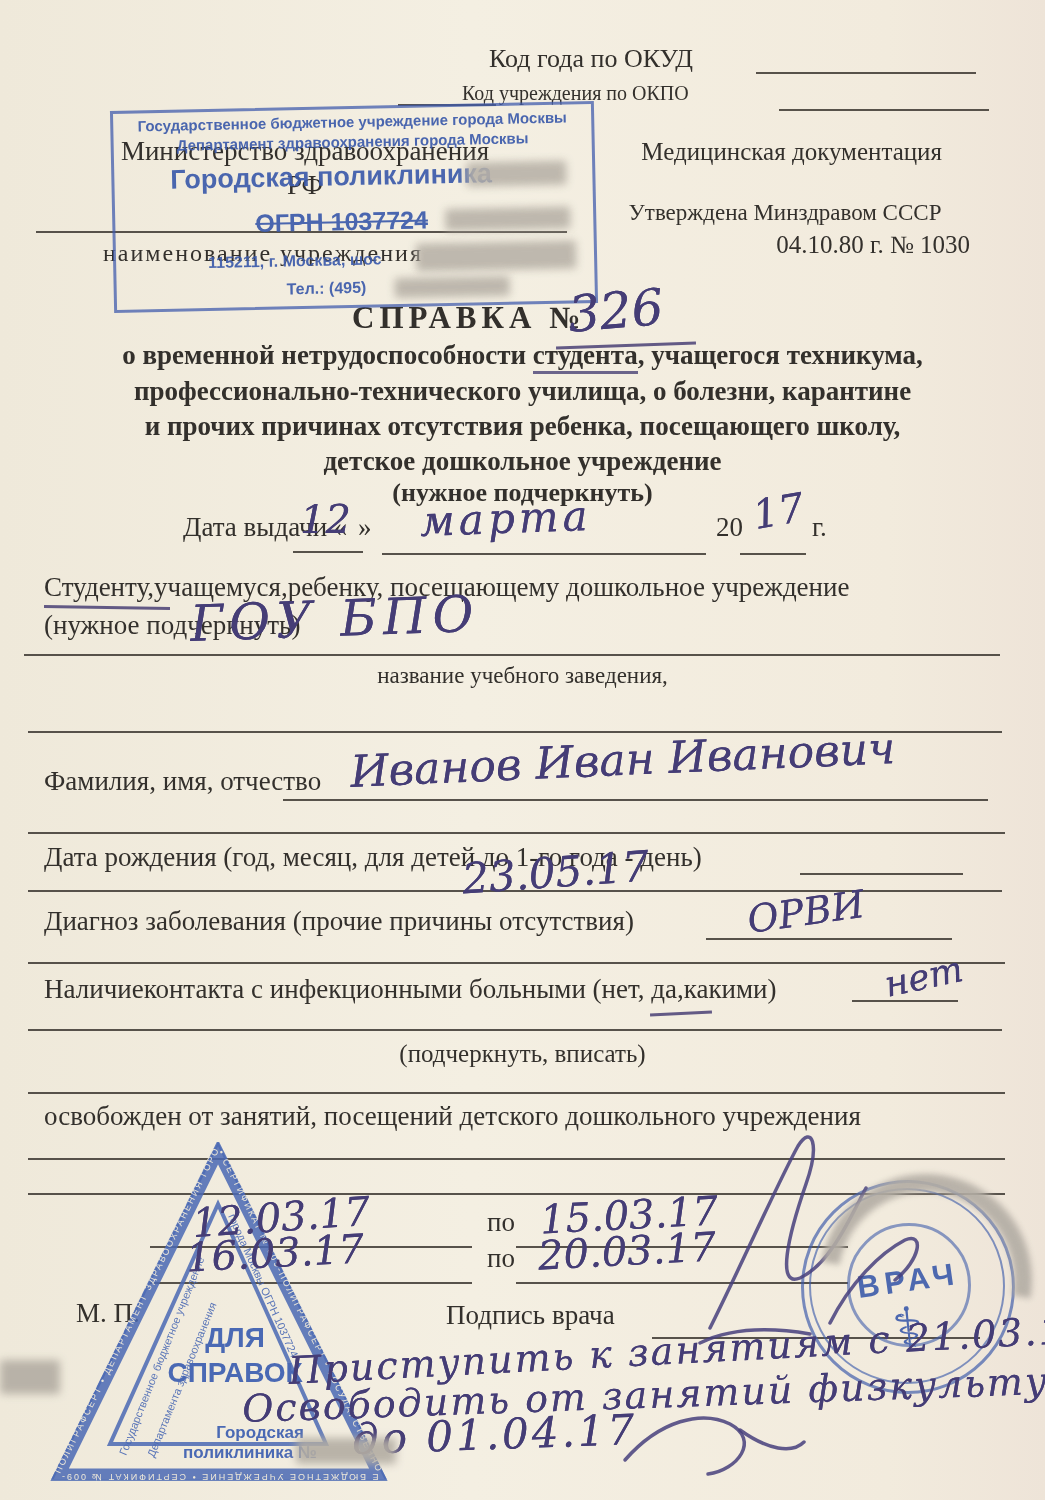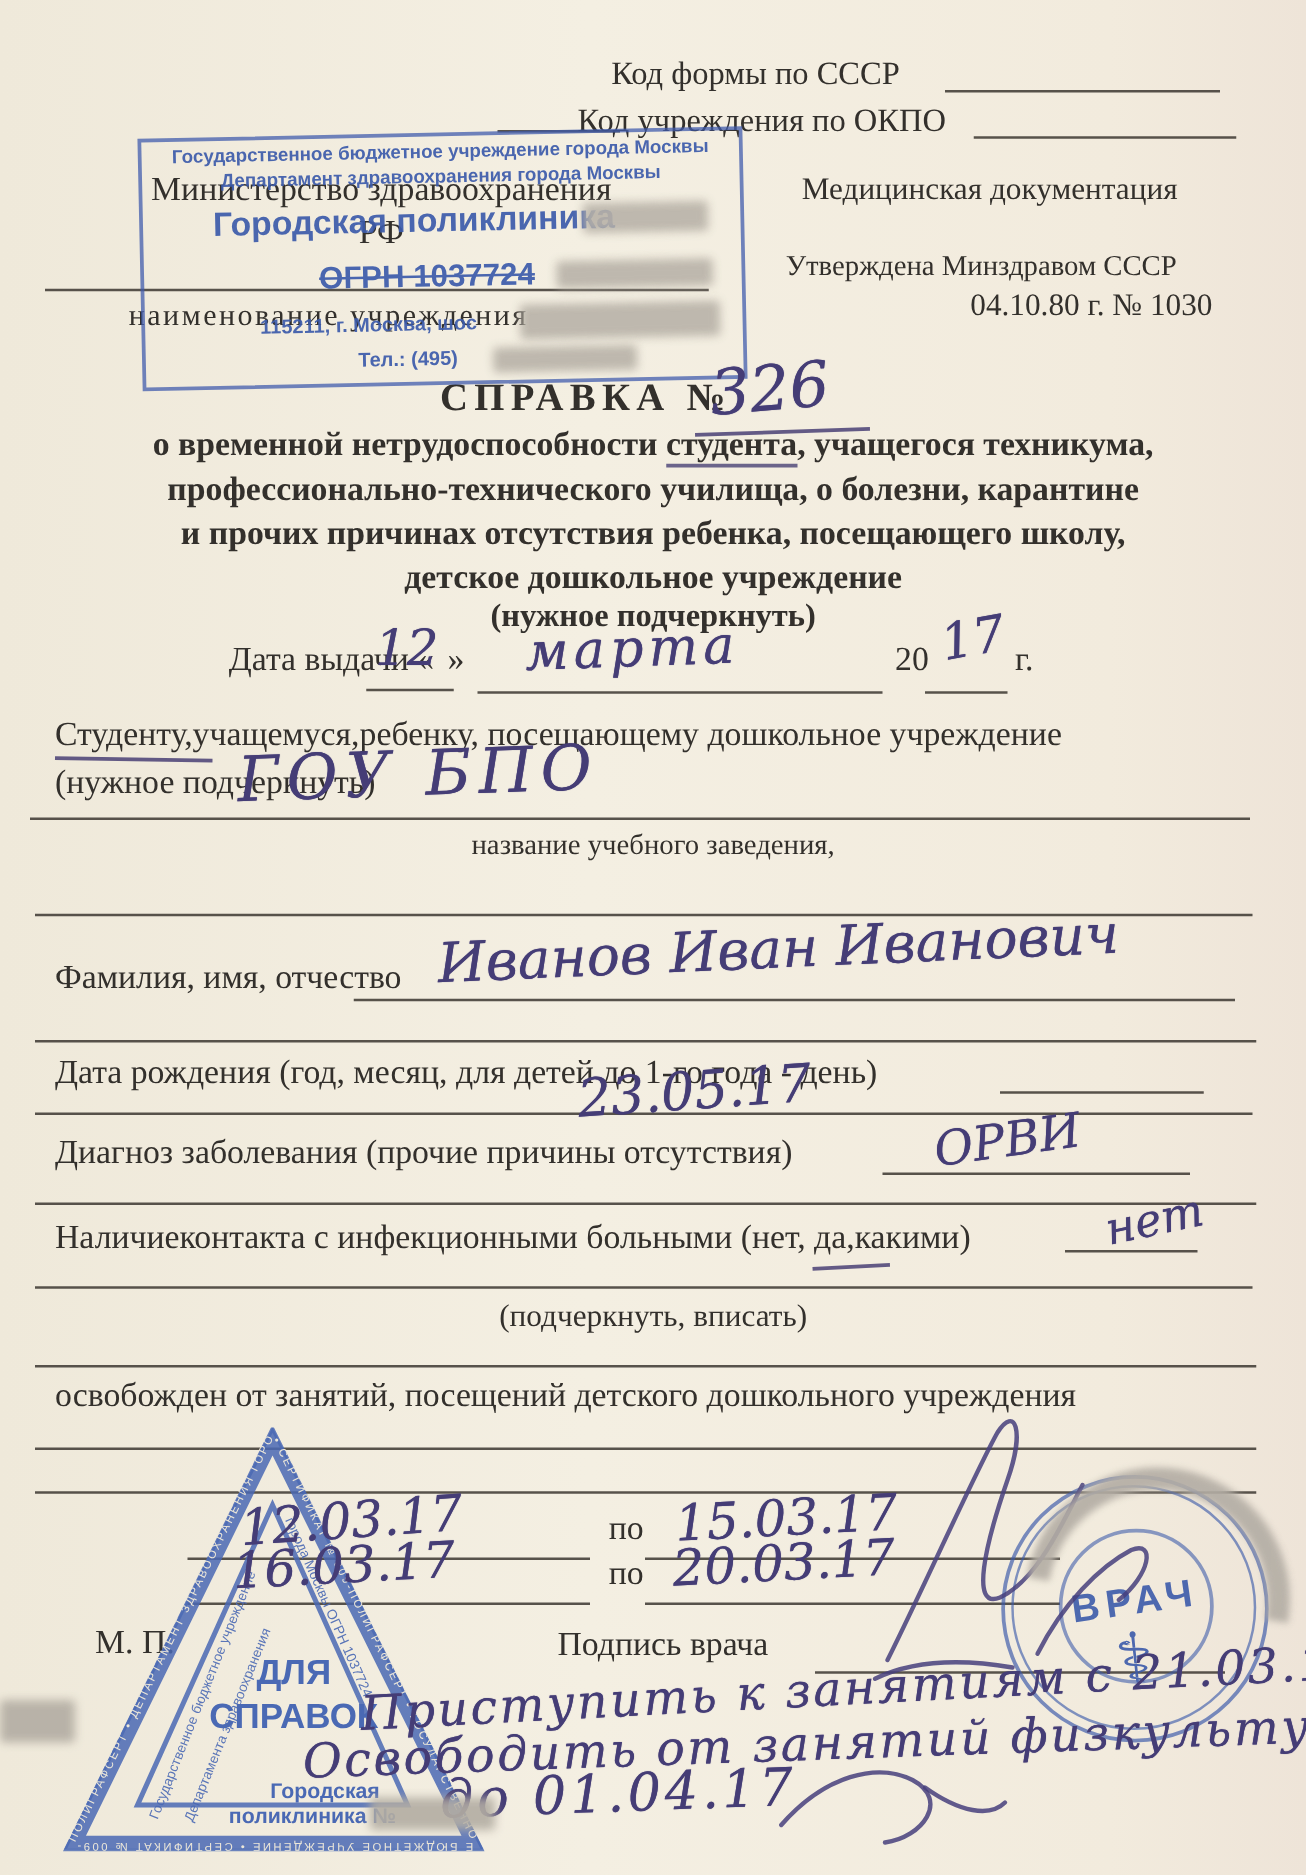--- a/index.html
+++ b/index.html
@@ -27,23 +27,23 @@
   .rinner{position:absolute;left:43px;top:40px;width:118px;height:118px;border:3px solid rgba(60,91,171,.65);border-radius:50%;}
   .sig{position:absolute;z-index:5;}
   .sig path{fill:none;stroke:#473f7c;stroke-width:3.5;stroke-linecap:round;opacity:.85;}
   svg text, svg textPath{font-family:"Liberation Sans", sans-serif;}
 </style>
 </head>
 <body>
 
 <div class="page">
 
-  <div class="t" style="left:489px;top:44px;font-size:26px">Код формы  по СССР</div>
+  <div class="t" style="left:489px;top:44px;font-size:26px">Код года  по ОКУД</div>
   <div class="ln" style="left:756px;top:72px;width:220px"></div>
-  <div class="t" style="left:462px;top:82px;font-size:26px">Код учреждения по ОКПО</div>
+  <div class="t" style="left:462px;top:82px;font-size:20px">Код учреждения по ОКПО</div>
   <div class="ln" style="left:779px;top:109px;width:210px"></div>
   <div class="ln" style="left:398px;top:104px;width:98px"></div>
 
   <div class="t" style="left:85px;top:136px;width:440px;text-align:center;font-size:27px">Министерство здравоохранения</div>
   <div class="t" style="left:85px;top:170px;width:440px;text-align:center;font-size:27px">РФ</div>
   <div class="ln" style="left:36px;top:231px;width:531px"></div>
   <div class="t" style="left:103px;top:240px;font-size:24px;letter-spacing:2px">наименование  учреждения</div>
 
   <div class="t" style="left:572px;top:138px;width:370px;text-align:right;font-size:25px">Медицинская документация</div>
   <div class="t" style="left:600px;top:200px;width:370px;text-align:center;font-size:23px">Утверждена Минздравом СССР</div>

